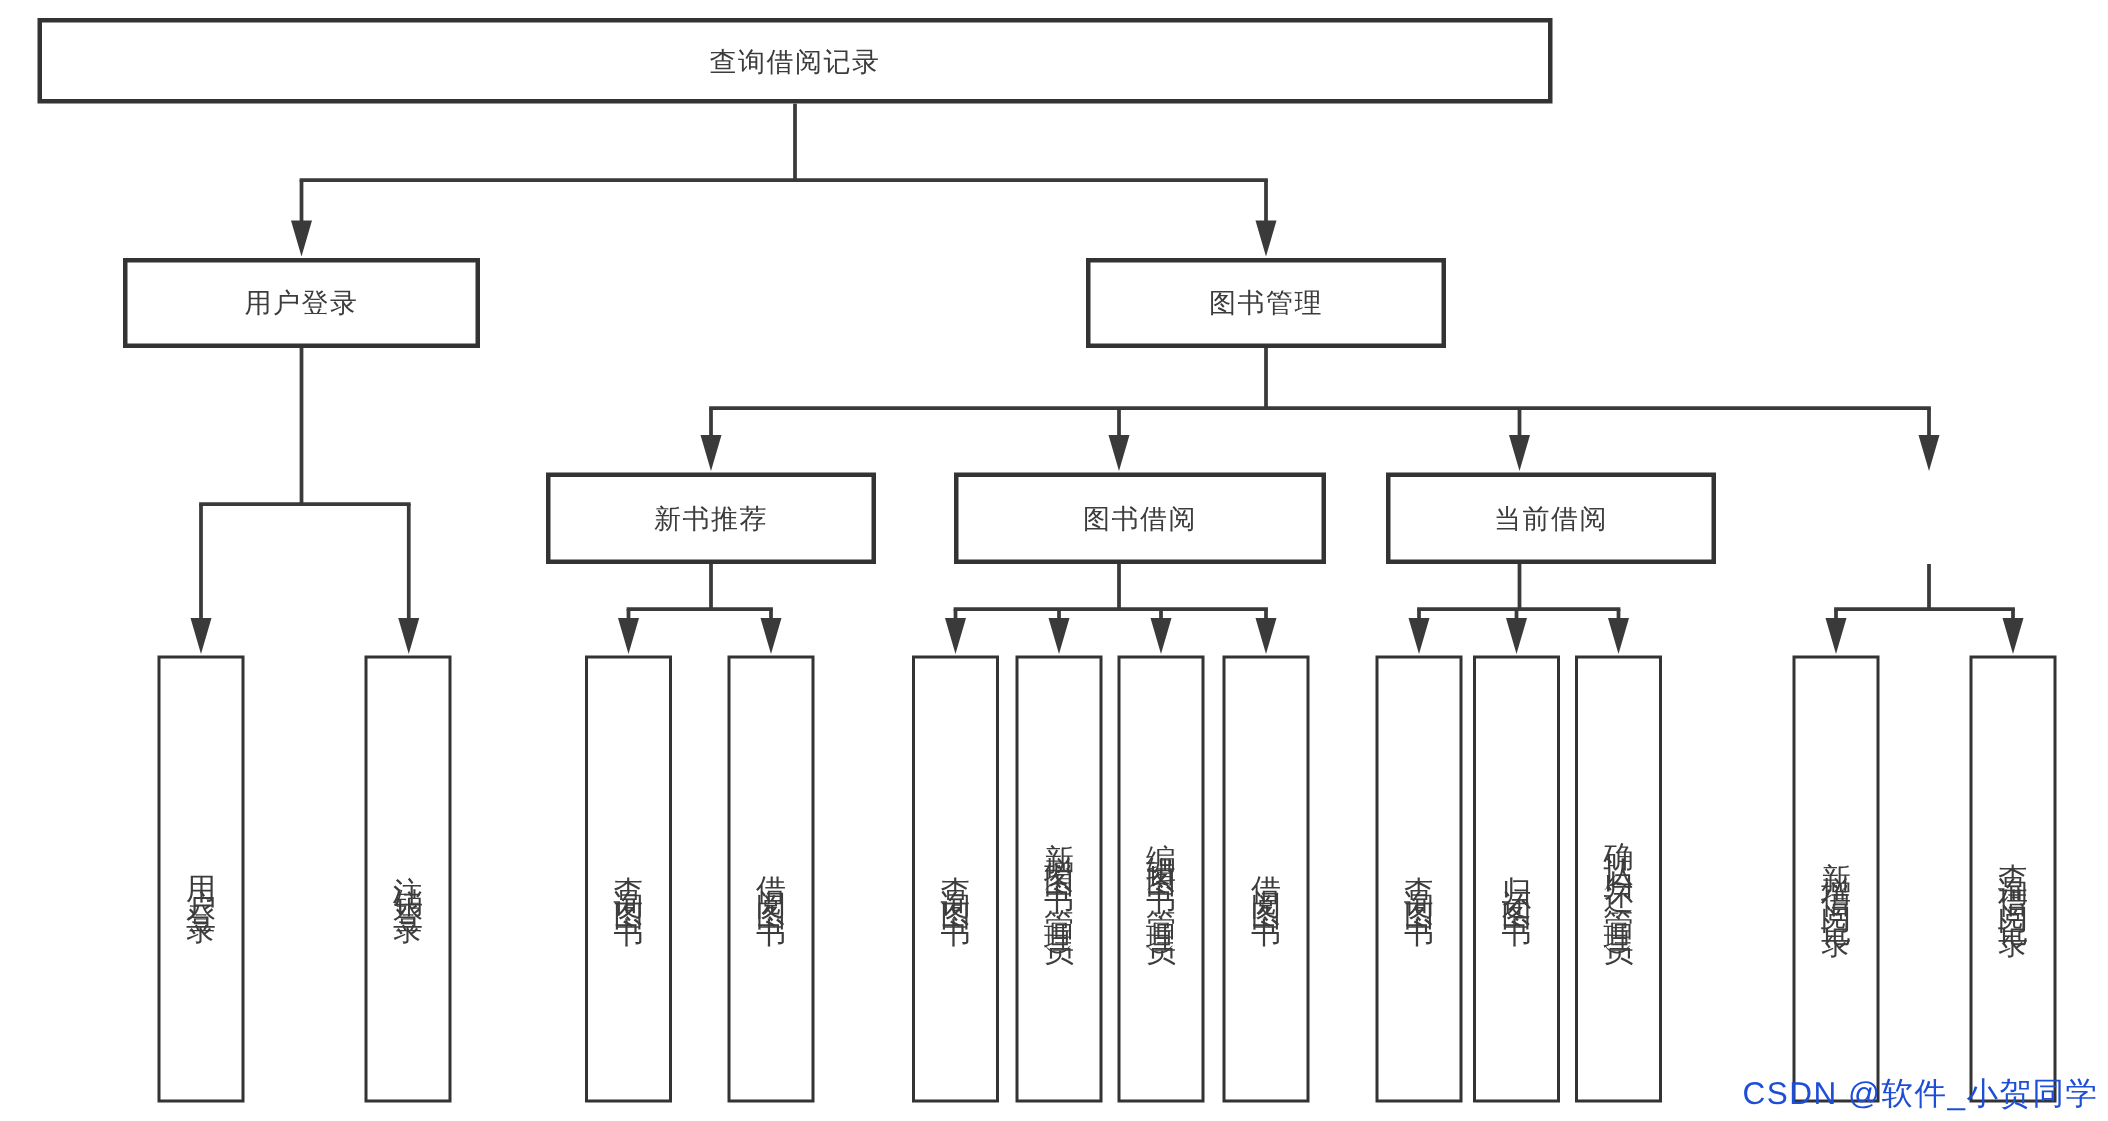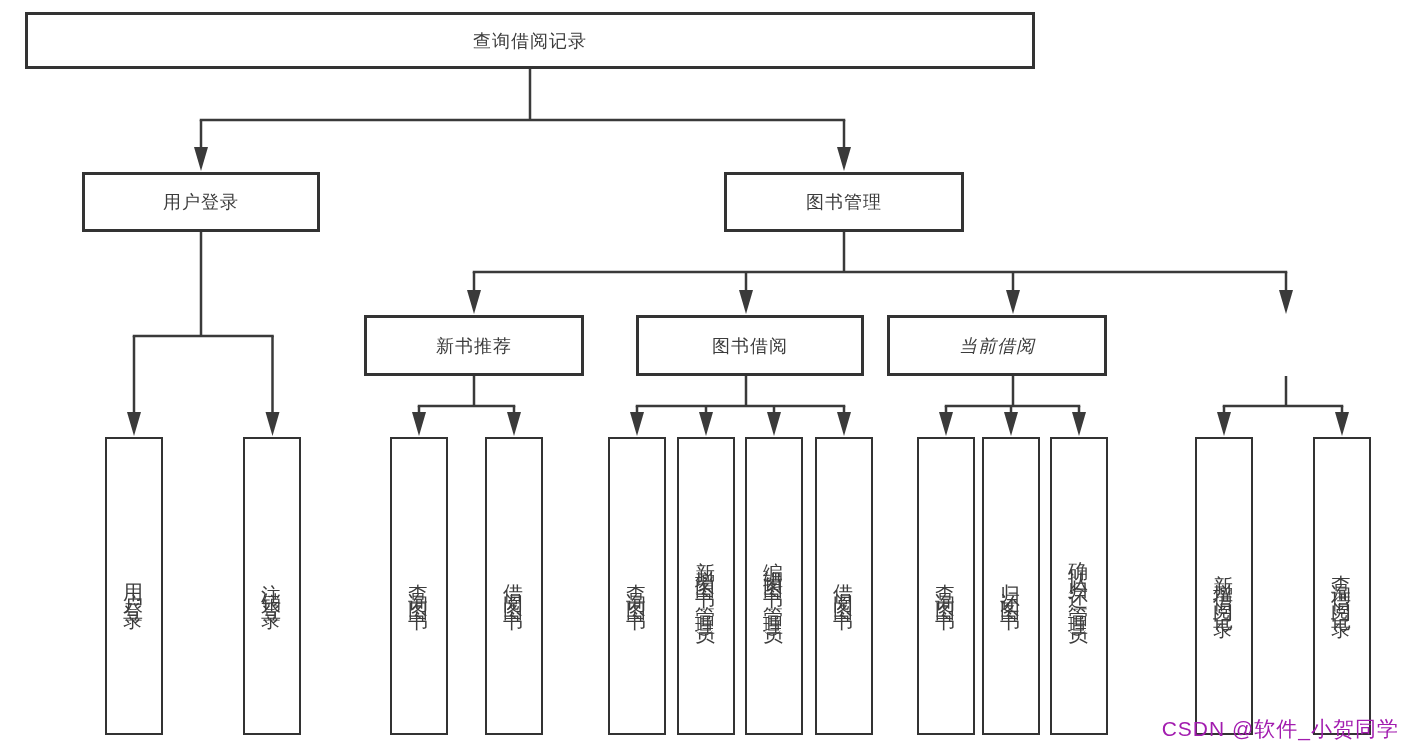--- a/index.html
+++ b/index.html
@@ -50,21 +50,21 @@
     top: 437px;
     width: 58px;
     height: 298px;
     z-index: 2;
   }
   .watermark {
     position: absolute;
     right: 6px;
     bottom: 4px;
     font-size: 21px;
-    color: #a21caf;
+    color: #1d4ed8;
     letter-spacing: 1px;
     z-index: 3;
   }
 </style>
 </head>
 <body>
 
 <div id="canvas">
 
   <svg id="connectors" width="1405" height="747">
@@ -121,22 +121,22 @@
       <line x1="1342" y1="406" x2="1342" y2="416" stroke="#3a3a3a" stroke-width="2.5"></line>
       <polygon points="1342,436 1335,412 1349,412" fill="#3a3a3a"></polygon>
     </svg>
 
   <div class="node" style="left:25px; top:12px; width:1010px; height:57px;">查询借阅记录</div>
 
   <div class="node" style="left:82px; top:172px; width:238px; height:60px;">用户登录</div>
   <div class="node" style="left:364px; top:315px; width:220px; height:61px;">新书推荐</div>
 
   <div class="node" style="left:724px; top:172px; width:240px; height:60px;">图书管理</div>
-  <div class="node" style="left:636px; top:315px; width:228px; height:61px;">图书借阅</div>
-  <div class="node" style="left:887px; top:315px; width:220px; height:61px;font-style:italic;">当前借阅</div>
+  <div class="node" style="left:636px; top:315px; width:248px; height:61px;">图书借阅</div>
+  <div class="node" style="left:924px; top:315px; width:220px; height:61px;">当前借阅</div>
 
   <div class="vnode" style="left:105px;">用户登录</div>
   <div class="vnode" style="left:243px;">注销登录</div>
 
   <div class="vnode" style="left:390px;">查询图书</div>
   <div class="vnode" style="left:485px;">借阅图书</div>
 
   <div class="vnode" style="left:608px;">查询图书</div>
   <div class="vnode" style="left:677px;">新增图书（管理员）</div>
   <div class="vnode" style="left:745px;">编辑图书（管理员）</div>

